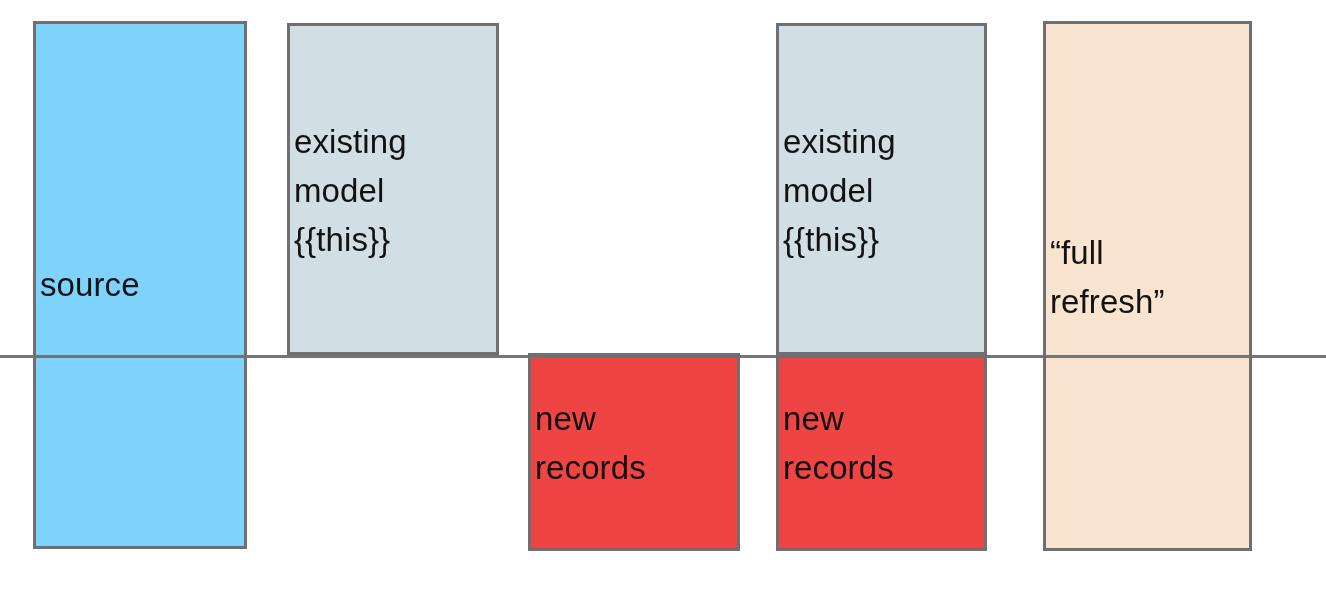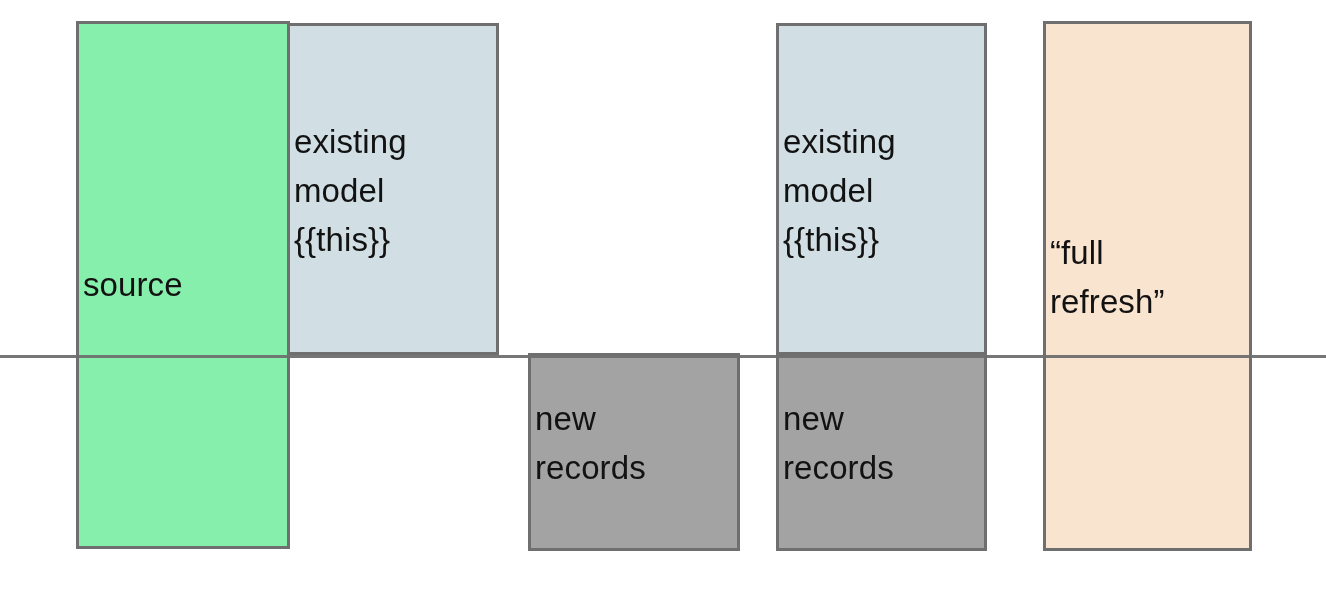--- a/index.html
+++ b/index.html
@@ -35,23 +35,23 @@
     font-size: 33px;
     line-height: 1.48;
     color: #121212;
     letter-spacing: 0.1px;
     white-space: pre-line;
     text-align: left;
     padding-left: 4px;
     padding-right: 8px;
   }
   
-  .fill-green  { background: #86efac; margin-left: 43px; }
+  .fill-green  { background: #7dd3fc; }
   .fill-blue   { background: #d1dfe4; }
-  .fill-pink   { background: #a3a3a3; }
+  .fill-pink   { background: #ef4444; }
   .fill-peach  { background: #f8e4cf; }
 
   
   #block-source        { left: 33px;   top: 21px;  width: 214px; height: 528px; }
   #block-source .label { align-self: center; margin-top: 0px; }
 
   #block-existing-model-1 { left: 287px; top: 23px;  width: 212px; height: 332px; align-items: flex-start; }
   #block-existing-model-1 .label { padding-top: 92px; }
 
   #block-new-records-1 { left: 528px; top: 353px; width: 212px; height: 198px; align-items: flex-start; }

